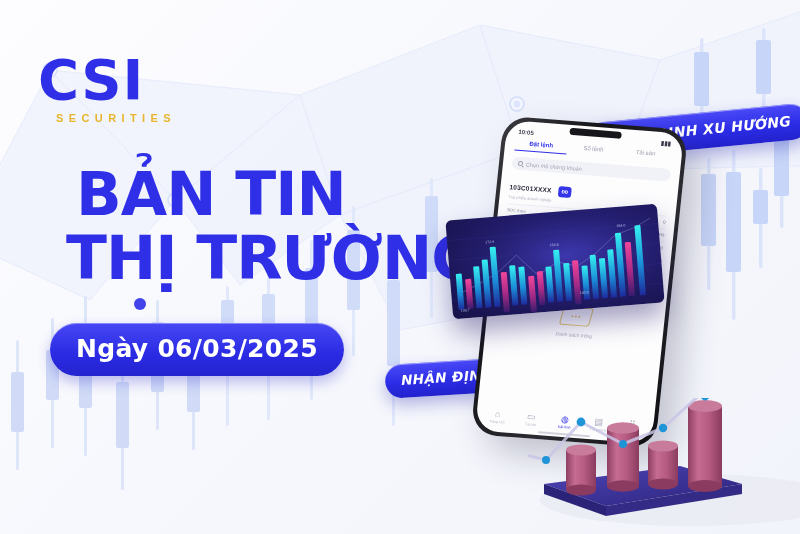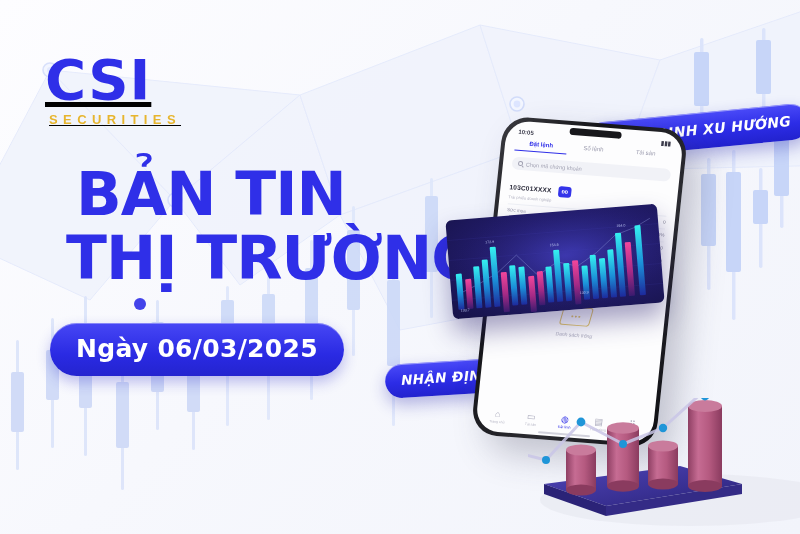--- a/index.html
+++ b/index.html
@@ -13,28 +13,28 @@
     width: 800px; height: 534px;
     background: linear-gradient(135deg,#fdfdff 0%,#f7f8fd 45%,#f2f4fb 100%);
     overflow: hidden;
   }
 
   
   .bg-layer { position:absolute; inset:0; pointer-events:none; }
   .bg-svg { position:absolute; inset:0; width:800px; height:534px; }
 
   
-  #logo { position:absolute; left:45px; top:52px;text-decoration:underline; }
+  #logo { position:absolute; left:38px; top:52px; }
   #logo .csi {
     font-size: 56px; font-weight: 700; letter-spacing: 1px;
     color: #2f2fe8; line-height: 1; font-family:"DejaVu Sans",sans-serif;
   }
   #logo .sec {
-    margin-top: 4px; margin-left: 4px;
-    font-size: 13px; font-weight: 700; letter-spacing: 5.4px;
+    margin-top: 4px; margin-left: 18px;
+    font-size: 11px; font-weight: 700; letter-spacing: 5.4px;
     color: #e7b52e; font-family:"Liberation Sans",sans-serif;
   }
 
   
   #headline { position:absolute; left:48px; top:166px; }
   #headline .line {
     font-family:"DejaVu Sans",sans-serif;
     font-weight: 700;
     font-size: 60px;
     line-height: 0.96;

